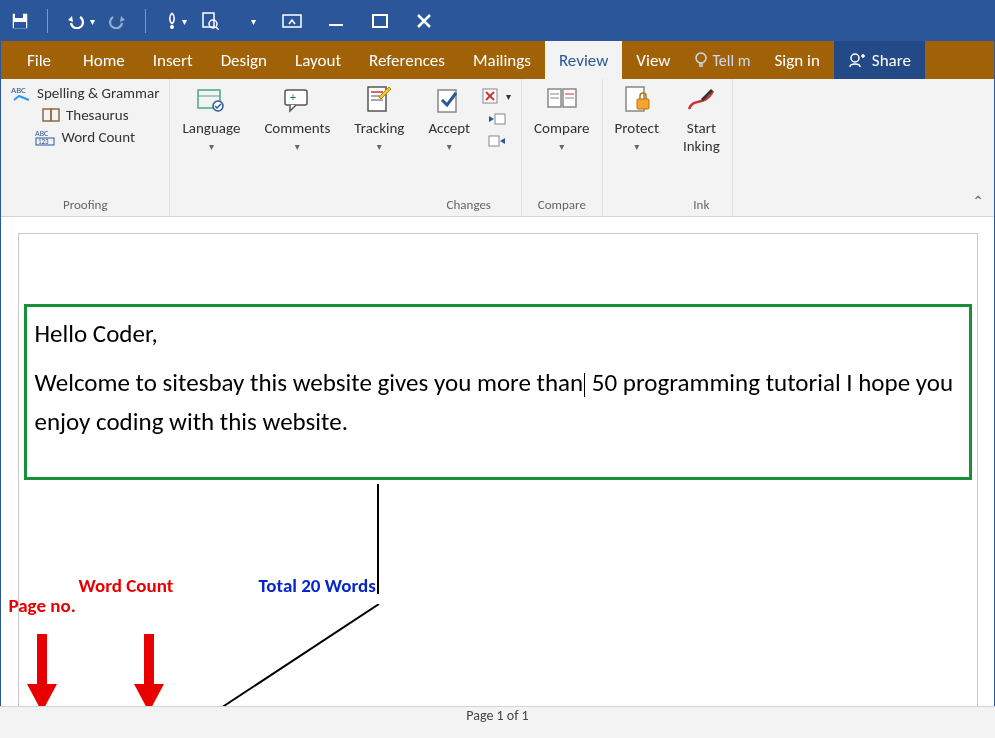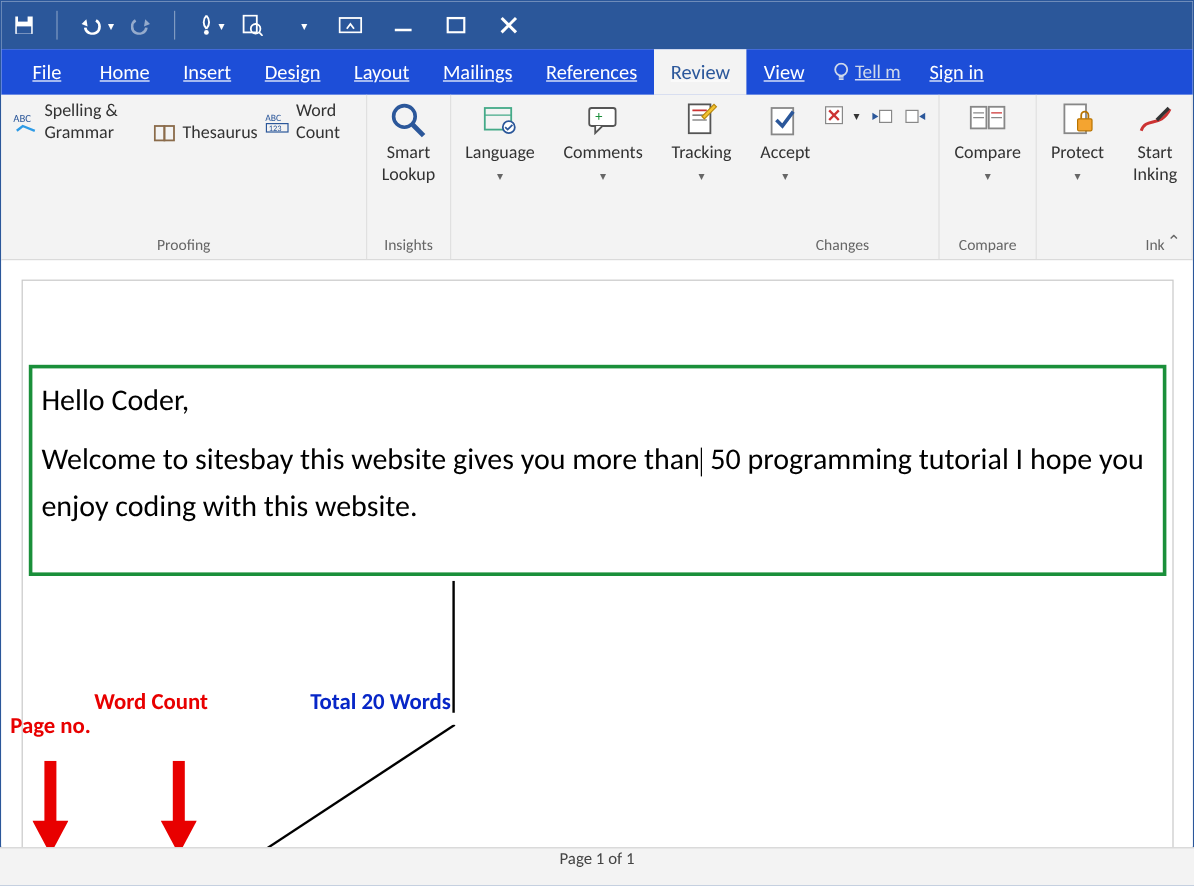--- a/index.html
+++ b/index.html
@@ -8,34 +8,34 @@
   
   .titlebar { height: 40px; background: #2b579a; display: flex; align-items: center; color: #fff; }
   .qat { display: flex; align-items: center; gap: 14px; padding: 0 10px; }
   .qat-item, .qat-sep { display: flex; align-items: center; gap: 2px; font-size: 14px; color: #fff; }
   .qat-sep { width: 1px; height: 24px; background: rgba(255,255,255,0.4); margin: 0 4px; }
   .title-text { flex: 1; text-align: center; font-size: 18px; font-weight: 400; }
   .window-ctrls { display: flex; align-items: center; gap: 24px; padding: 0 16px; }
   .wc { width: 20px; height: 20px; display:flex; align-items:center; justify-content:center; }
 
   
-  .tabstrip { height: 38px; background: #1d4ed8; display: flex; align-items: stretch; color: #fff; padding: 0 8px; text-decoration: underline; }
+  .tabstrip { height: 38px; background: #a16207; display: flex; align-items: stretch; color: #fff; padding: 0 8px; }
   .tab { padding: 0 14px; display:flex; align-items:center; font-size: 17px; cursor:pointer; }
   .tab.active { background: #f3f3f3; color: #2b579a; }
   .tab.file { padding: 0 18px; }
   .tellme { display:flex; align-items:center; gap:4px; font-size:16px; color:#cfd9ea; padding:0 10px; }
   .signin { display:flex; align-items:center; font-size:17px; padding:0 14px; }
   .share { display:flex; align-items:center; gap:6px; font-size:17px; padding:0 14px; background:#234a86; }
 
   
   .ribbon { height: 138px; background: #f3f3f3; border-bottom: 1px solid #d4d4d4; display:flex; position:relative; }
   .group { border-right: 1px solid #e0e0e0; display:flex; flex-direction:column; align-items:center; padding: 4px 8px 2px; }
   .group-body { flex:1; display:flex; align-items:flex-start; gap: 6px; }
   .group-label { font-size: 13px; color: #666; padding-bottom: 2px; }
-  .vcol { display:flex; align-items:flex-end; gap:2px; }
+  .vcol { display:flex; flex-direction:column; align-items:center; gap:2px; }
   .vitem { display:flex; align-items:center; gap:4px; font-size:15px; color:#333; padding:1px 2px; }
   .bigbtn { display:flex; flex-direction:column; align-items:center; gap:2px; padding:0 4px; font-size:15px; color:#333; text-align:center; line-height:1.2; }
   .bigbtn .icon-slot { width:34px; height:34px; display:flex; align-items:center; justify-content:center; }
   .dd-arrow { font-size:10px; color:#666; margin-top:2px; }
   .collapse-caret { position:absolute; right:10px; bottom:6px; font-size:14px; color:#666; }
 
   
   .docarea { height: 488px; background:#fff; position:relative; padding: 16px 12px 0; }
   .page { width: 960px; height: 532px; border:1px solid #c9c9c9; margin:0 auto; padding: 70px 5px 0; position:relative; }
   .highlight-box { border:3px solid #1a8f3a; padding: 8px 8px 26px 8px; }
@@ -132,35 +132,46 @@
       </span>
   </div>
 </div>
 
 <div class="tabstrip">
   <div class="tab file">File</div>
   <div class="tab">Home</div>
   <div class="tab">Insert</div>
   <div class="tab">Design</div>
   <div class="tab">Layout</div>
+  <div class="tab">References</div>
   <div class="tab">Mailings</div>
-  <div class="tab">References</div>
   <div class="tab active">Review</div>
   <div class="tab">View</div>
   <div class="tellme">
     <span>
         <svg width="14" height="16">
           <circle cx="7" cy="6" r="5" fill="none" stroke="#cfd9ea" stroke-width="1.5"></circle>
           <line x1="5" y1="12" x2="9" y2="12" stroke="#cfd9ea" stroke-width="1.5"></line>
           <line x1="5" y1="14" x2="9" y2="14" stroke="#cfd9ea" stroke-width="1.5"></line>
         </svg>
       </span>
     <span>Tell m</span>
   </div>
   <div class="signin">Sign in</div>
+  <div class="share">
+    <span>
+        <svg width="18" height="16">
+          <circle cx="7" cy="6" r="4" fill="none" stroke="#fff" stroke-width="1.5"></circle>
+          <path d="M2 15 C2 11 12 11 12 15" fill="none" stroke="#fff" stroke-width="1.5"></path>
+          <line x1="13" y1="4" x2="17" y2="4" stroke="#fff" stroke-width="1.5"></line>
+          <line x1="15" y1="2" x2="15" y2="6" stroke="#fff" stroke-width="1.5"></line>
+        </svg>
+      </span>
+    <span>Share</span>
+  </div>
 </div>
 
 <div class="ribbon">
 
   <div class="group">
     <div class="group-body">
       <div class="vcol">
         <div class="vitem">
           <span>
               <svg width="22" height="18">
@@ -187,35 +198,20 @@
                 <text x="3" y="16" font-size="7" fill="#2b579a">123</text>
               </svg>
             </span>
           <span>Word Count</span>
         </div>
       </div>
     </div>
     <div class="group-label">Proofing</div>
   </div>
 
-  <div class="group">
-    <div class="group-body">
-      <div class="bigbtn">
-        <div class="icon-slot">
-            <svg width="34" height="34">
-              <circle cx="14" cy="14" r="9" fill="none" stroke="#2b579a" stroke-width="3"></circle>
-              <line x1="21" y1="21" x2="30" y2="30" stroke="#2b579a" stroke-width="4"></line>
-            </svg>
-          </div>
-        <span style="white-space:pre-line">Smart
-Lookup</span>
-      </div>
-    </div>
-    <div class="group-label">Insights</div>
-  </div>
 
   <div class="group" style="border-right:none;">
     <div class="group-body">
       <div class="bigbtn">
         <div class="icon-slot">
             <svg width="30" height="28">
               <rect x="2" y="4" width="22" height="18" fill="none" stroke="#4a8" stroke-width="1.5"></rect>
               <line x1="2" y1="10" x2="24" y2="10" stroke="#4a8"></line>
               <circle cx="22" cy="20" r="5" fill="#fff" stroke="#2b579a" stroke-width="1.5"></circle>
               <path d="M19 20 L21 22 L25 18" fill="none" stroke="#2b579a" stroke-width="1.5"></path>

